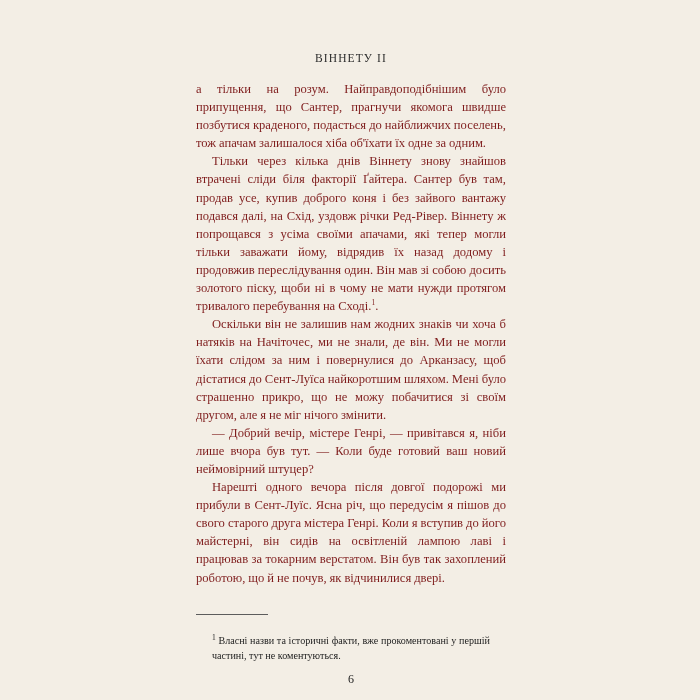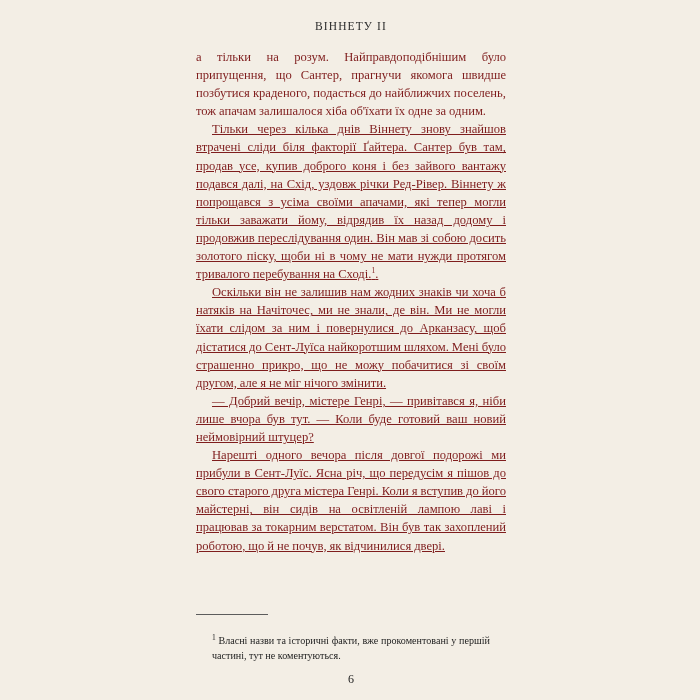--- a/index.html
+++ b/index.html
@@ -16,21 +16,21 @@
   .page {
     position: relative;
     width: 700px;
     height: 700px;
     background: #f3eee5;
     box-sizing: border-box;
   }
   .page-inner {
     position: absolute;
     left: 196px;
-    top: 20px;
+    top: 52px;
     width: 310px;
   }
   .running-head {
     text-align: center;
     font-size: 11.5px;
     letter-spacing: 1.1px;
     color: #2b2b2b;
     font-variant: small-caps;
     text-transform: uppercase;
     margin-bottom: 16px;
@@ -40,21 +40,20 @@
     margin: 0;
     font-size: 12.6px;
     line-height: 18.1px;
     text-align: justify;
     color: #7f1d1d;
     hyphens: manual;
     word-spacing: -0.2px;
   }
   .body-text p.indent {
     text-indent: 16px;
-    text-decoration: underline;
   }
   .footnote-wrap {
     position: absolute;
     left: 196px;
     top: 614px;
     width: 310px;
   }
   .footnote-rule {
     width: 72px;
     height: 1px;

